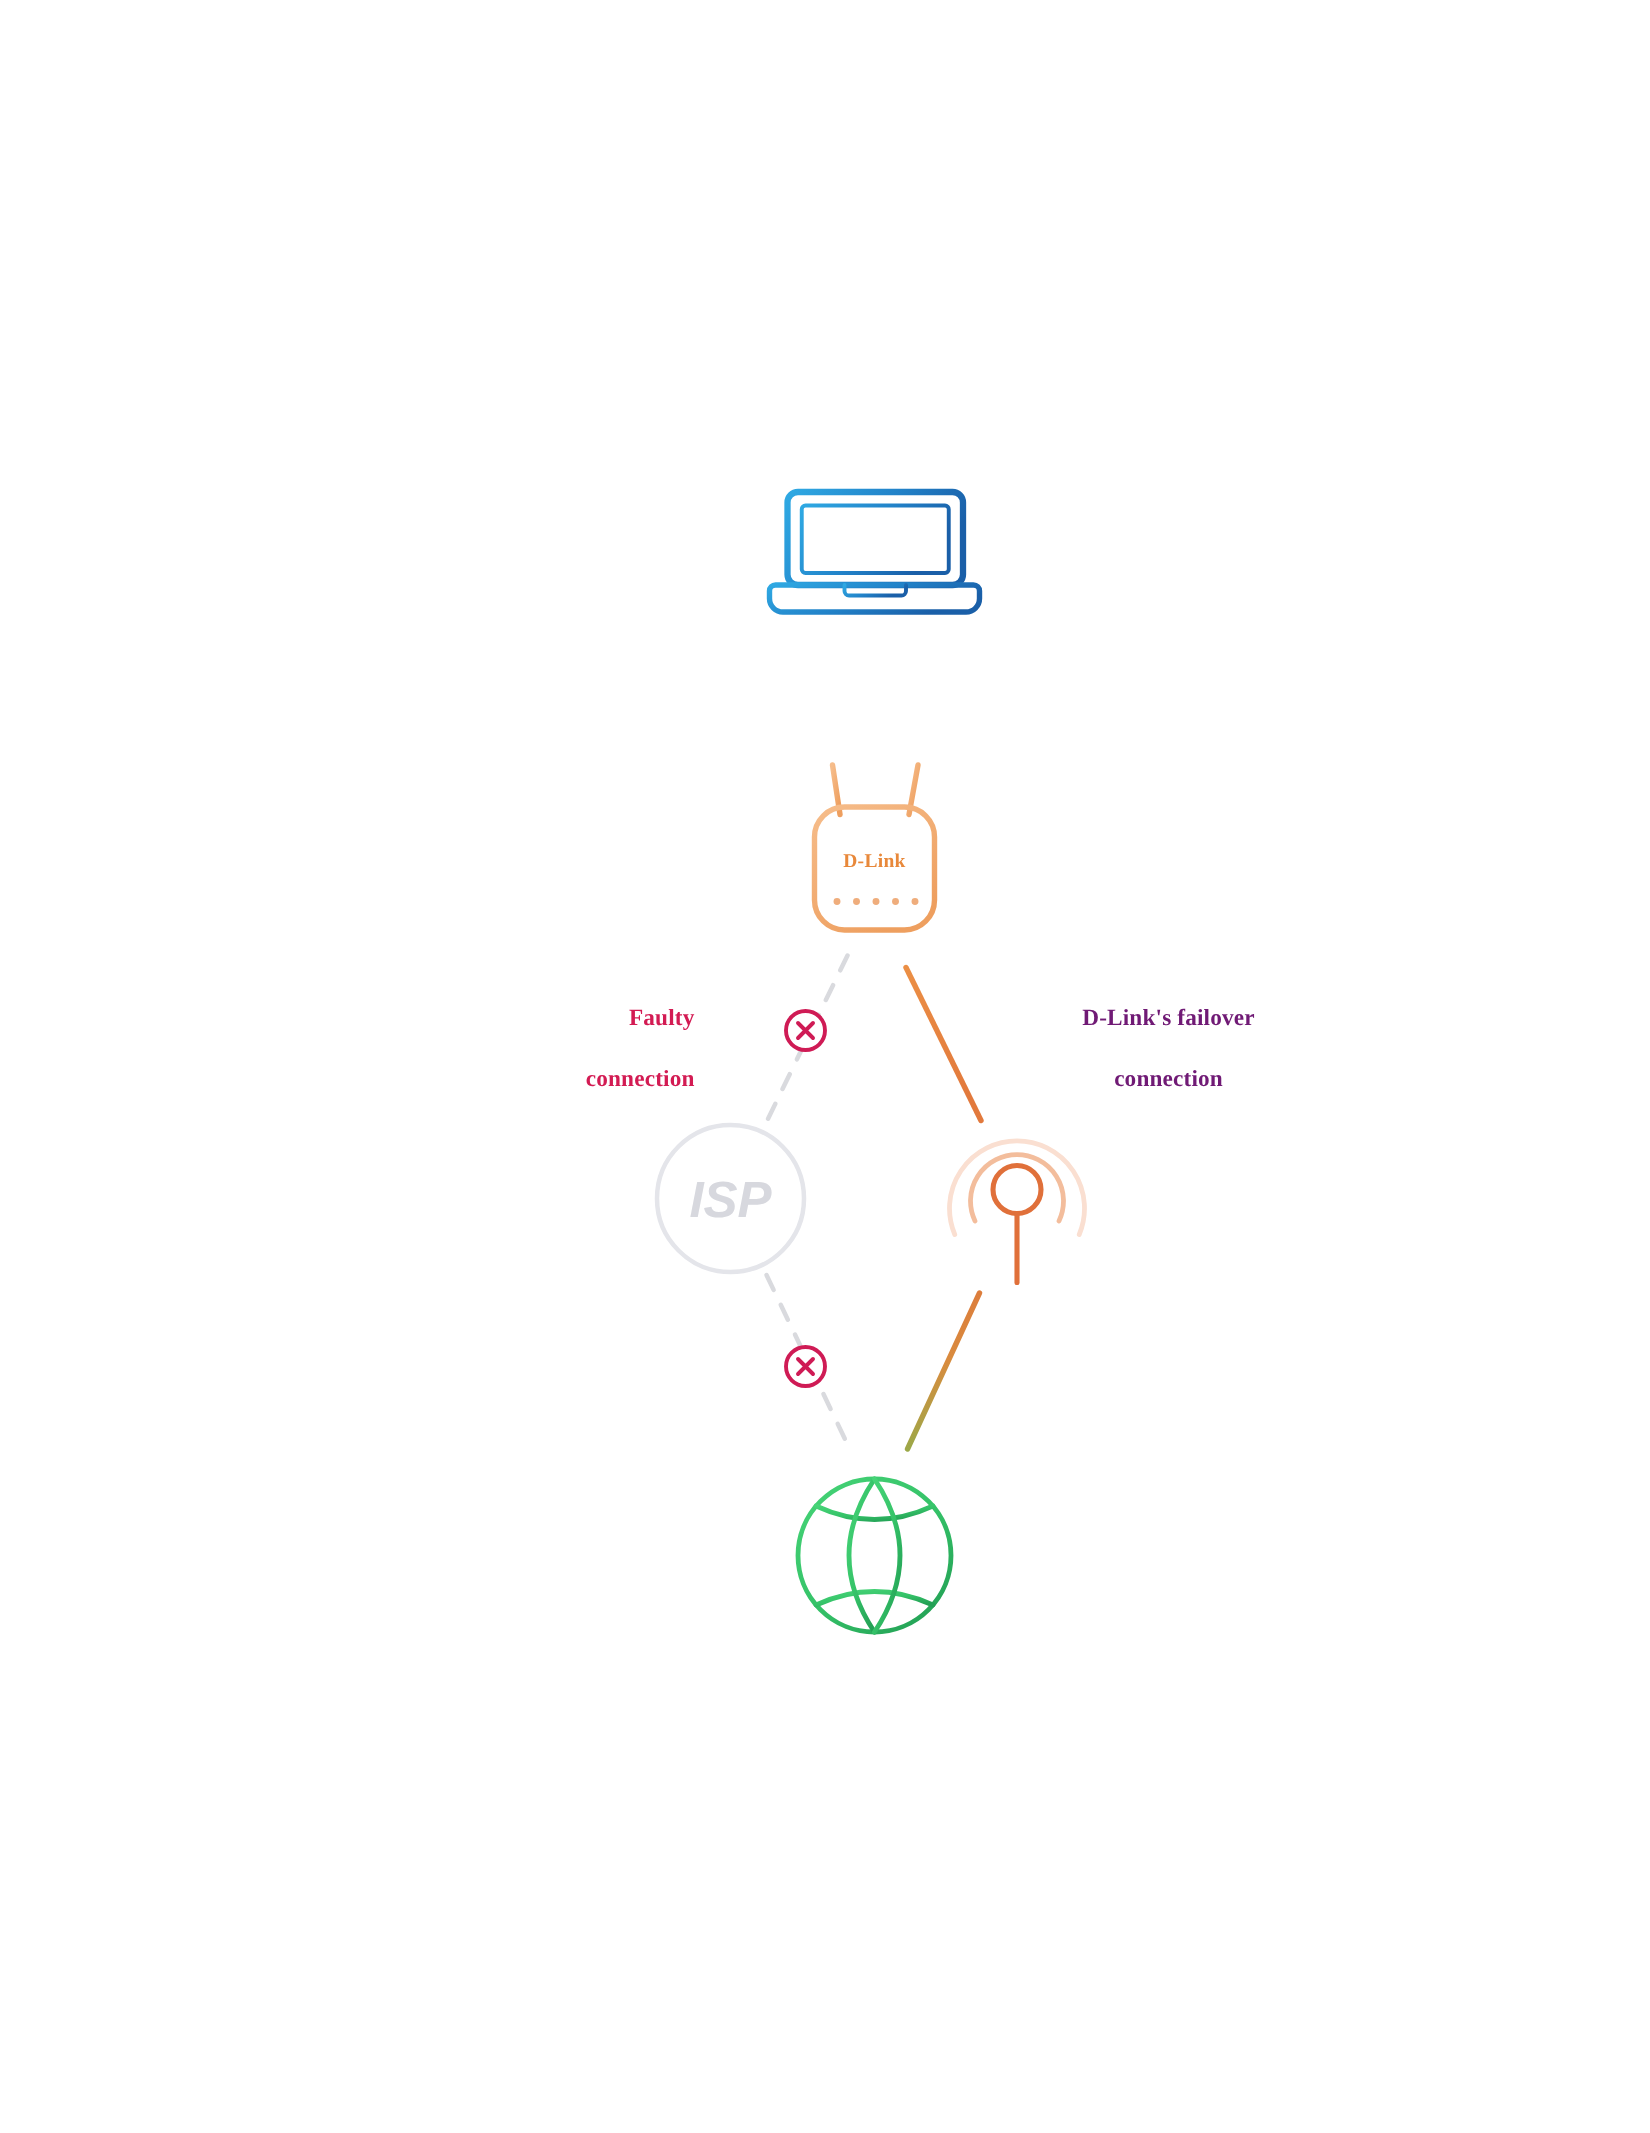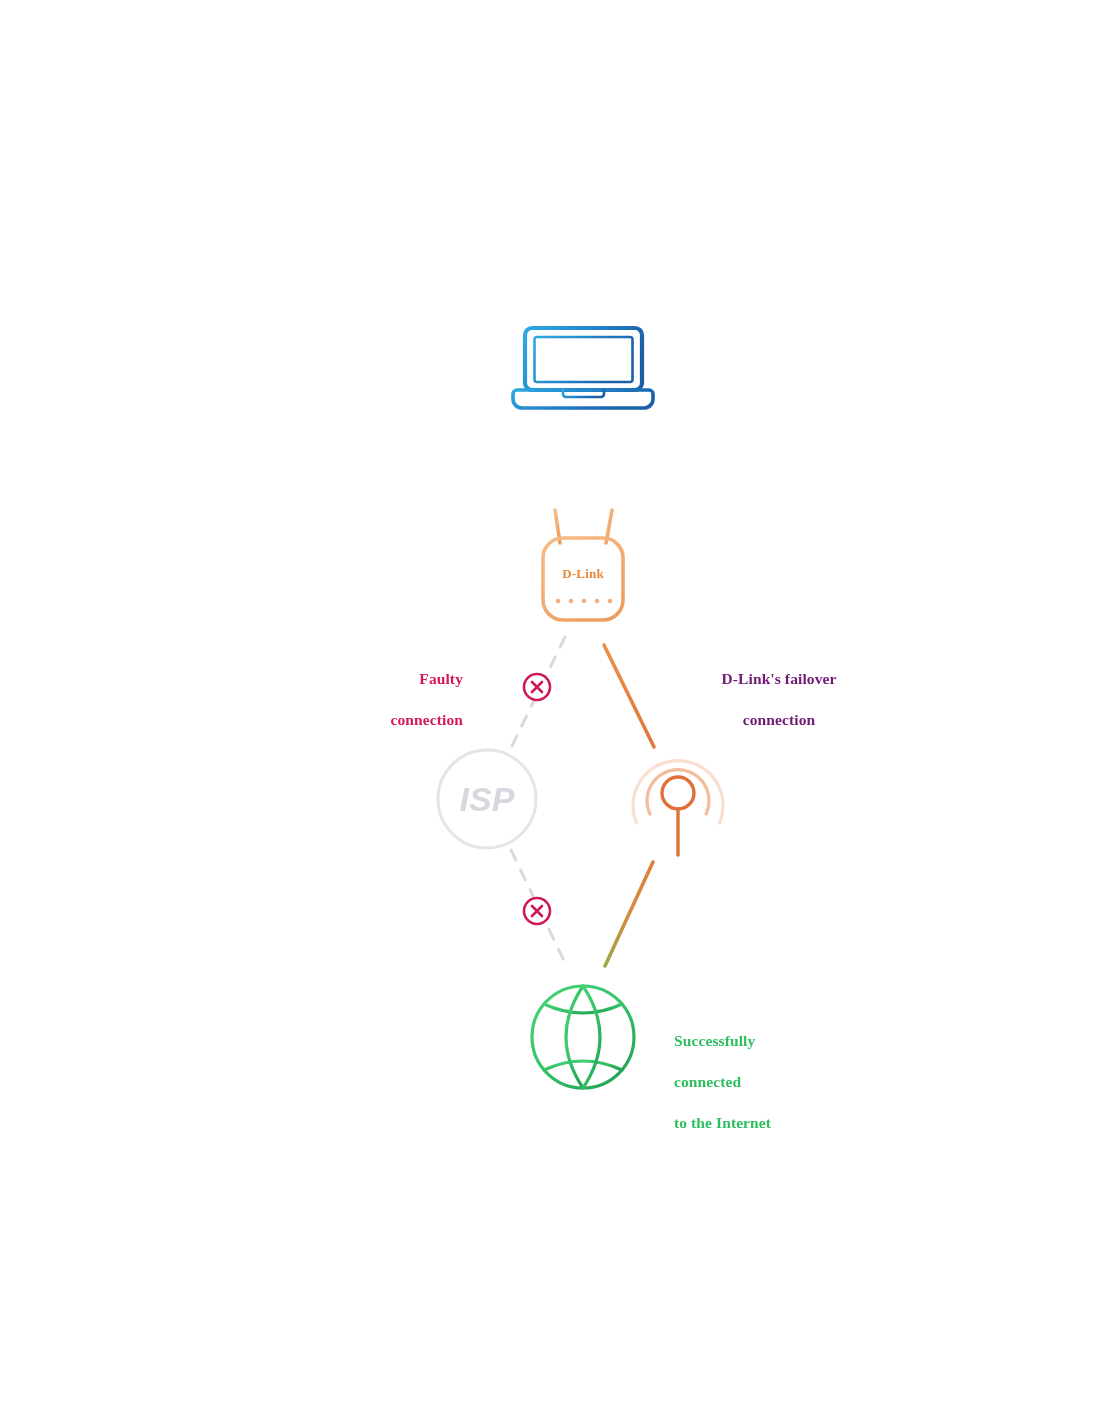--- a/index.html
+++ b/index.html
@@ -194,19 +194,14 @@
   <div class="label" id="label-faulty">
     <span>Faulty</span>
     <span>connection</span>
   </div>
 
   <div class="label" id="label-failover">
     <span>D-Link's failover</span>
     <span>connection</span>
   </div>
 
-  <div class="label" id="label-success">
-    <span>Successfully</span>
-    <span>connected</span>
-    <span>to the Internet</span>
-  </div>
 
 </div>
 
 </body></html>

